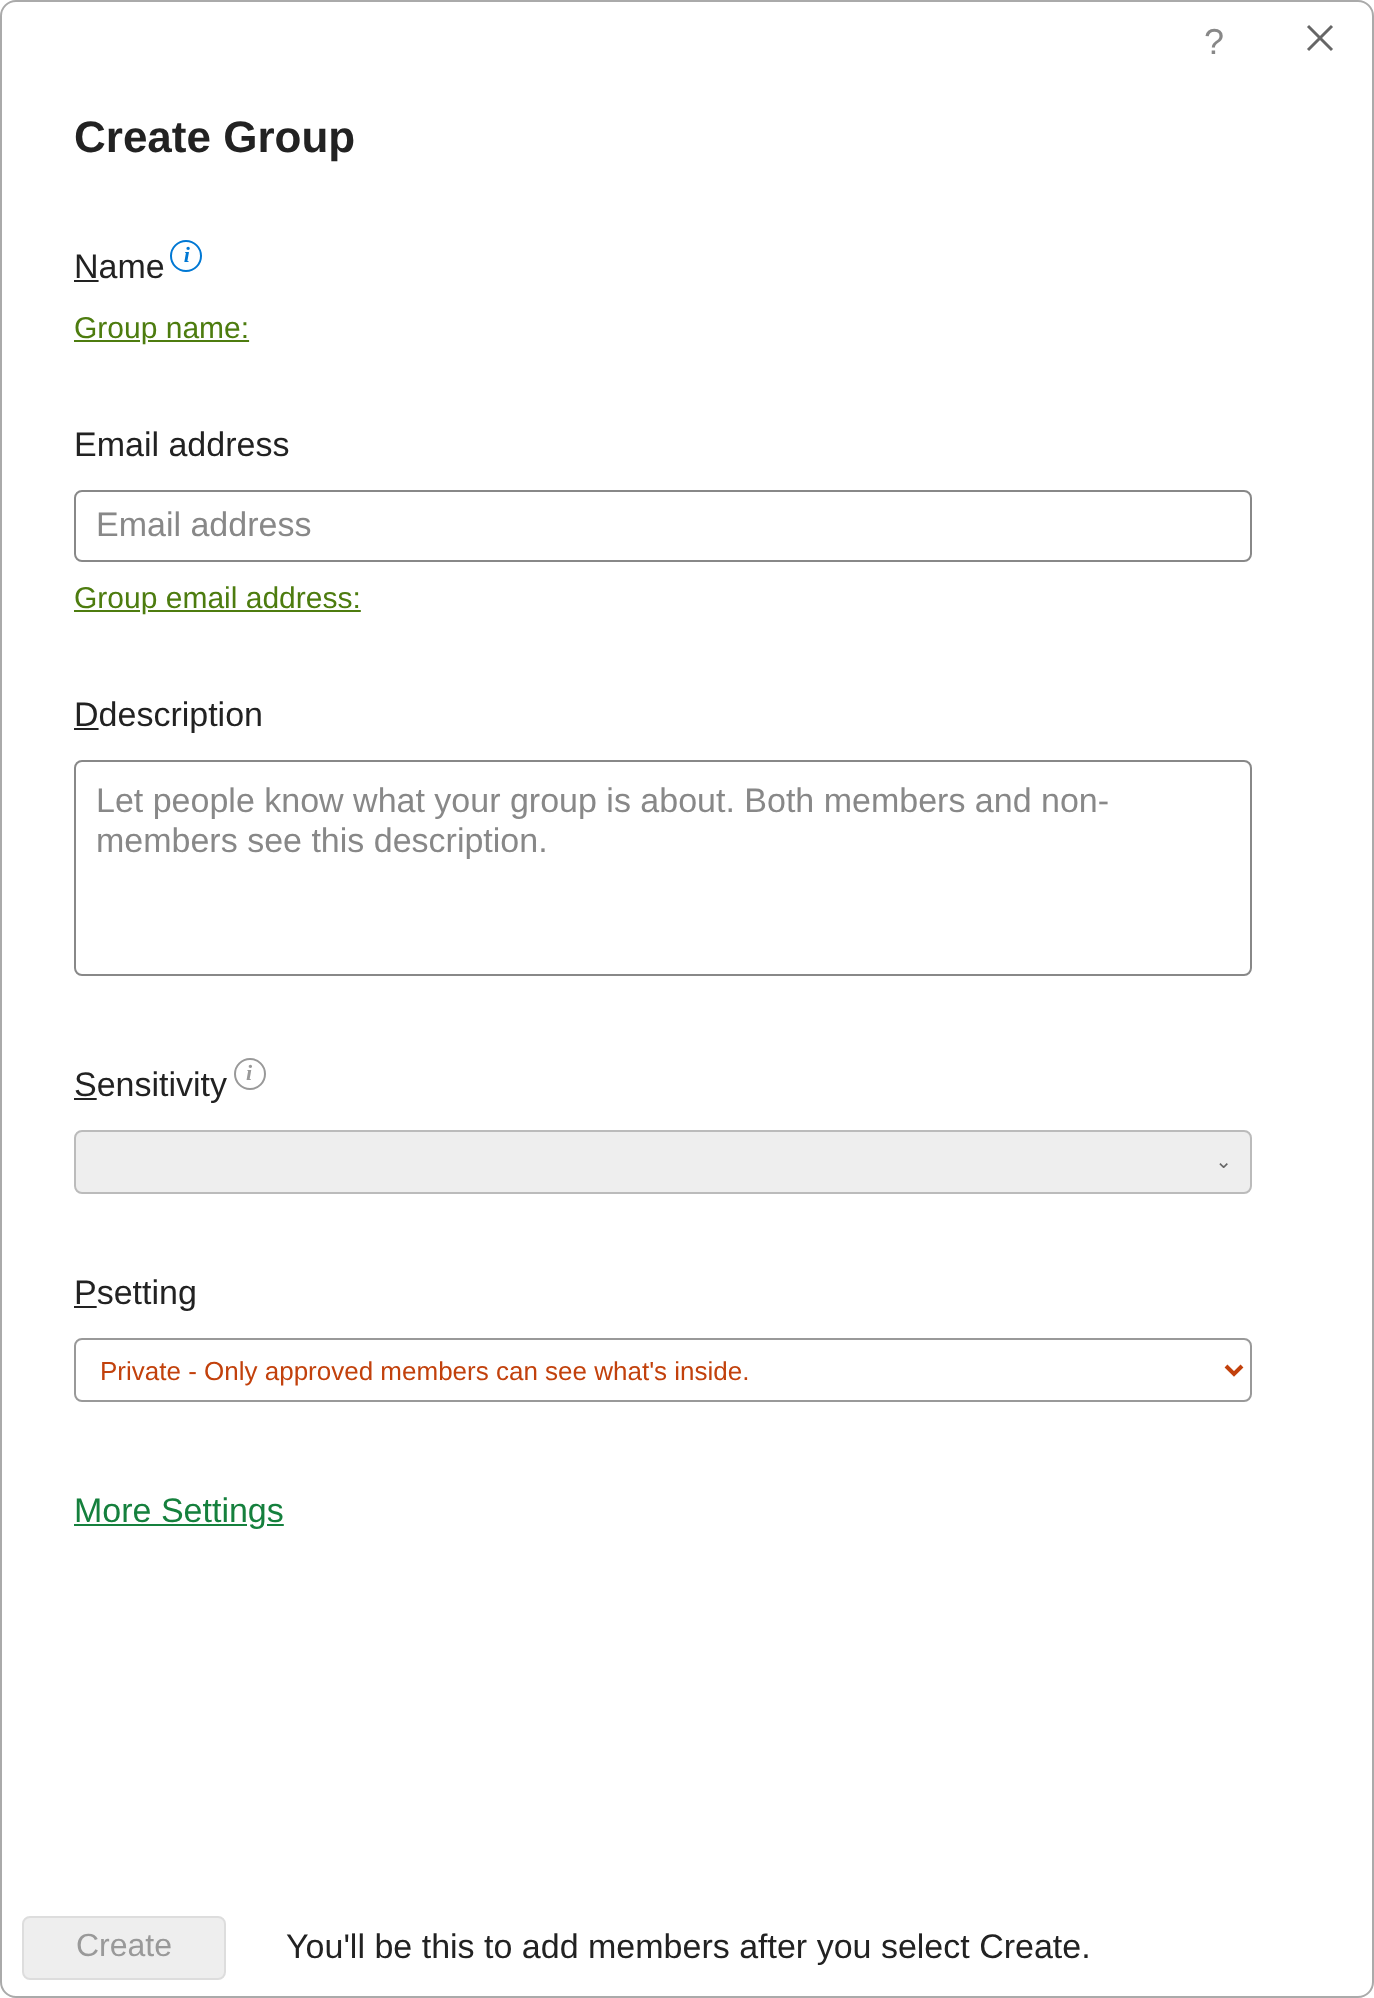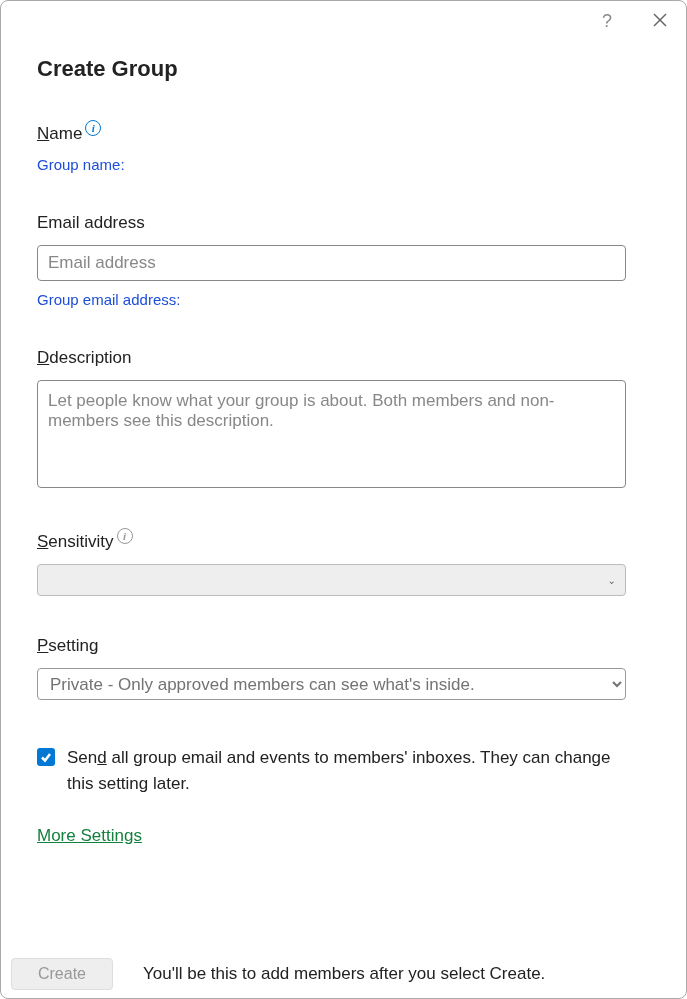--- a/index.html
+++ b/index.html
@@ -95,22 +95,23 @@
       padding: 0 10px;
       font-size: 17px;
       color: #333;
       outline: none;
     }
     .text-input::placeholder {
       color: #888;
     }
     .hint-text {
       font-size: 15px;
-      color: #1d4ed8;
+      color: #4d7c0f;
       margin-top: 10px;
+      text-decoration: underline;
     }
     .textarea-input {
       width: 100%;
       height: 108px;
       border: 1px solid #888;
       border-radius: 4px;
       padding: 10px;
       font-size: 17px;
       color: #333;
       font-family: inherit;
@@ -144,22 +145,22 @@
       pointer-events: none;
       color: #666;
       font-size: 10px;
     }
     .select-privacy {
       width: 100%;
       height: 32px;
       border: 1px solid #999;
       border-radius: 4px;
       padding: 0 8px;
-      font-size: 17px;
-      color: #737373;
+      font-size: 13px;
+      color: #c2410c;
       background: #fff;
       outline: none;
     }
     .checkbox-row {
       display: flex;
       align-items: flex-start;
       gap: 12px;
       margin-bottom: 30px;
     }
     .checkbox {
@@ -269,30 +270,20 @@
     <div class="field-group" style="margin-bottom:45px;">
       <div class="field-label">
         <span><span class="u">P</span><span>setting</span></span>
       </div>
       <select class="select-privacy">
         <option>Private - Only approved members can see what's inside.</option>
       </select>
     </div>
 
     
-    <div class="checkbox-row">
-      <div class="checkbox">
-        <svg width="12" height="12" viewBox="0 0 12 12">
-            <polyline points="2,6.5 5,9.5 10,3"></polyline>
-          </svg>
-      </div>
-      <div class="checkbox-label">
-        <span>Sen</span><span class="u">d</span><span> all group email and events to members' inboxes. They can change this setting later.</span>
-      </div>
-    </div>
 
     
     <a class="more-link">More Settings</a>
   </div>
 
   <div class="footer">
     <button class="create-btn" disabled="">Create</button>
     <span class="footer-text">You'll be this to add members after you select Create.</span>
   </div>
 </div>

